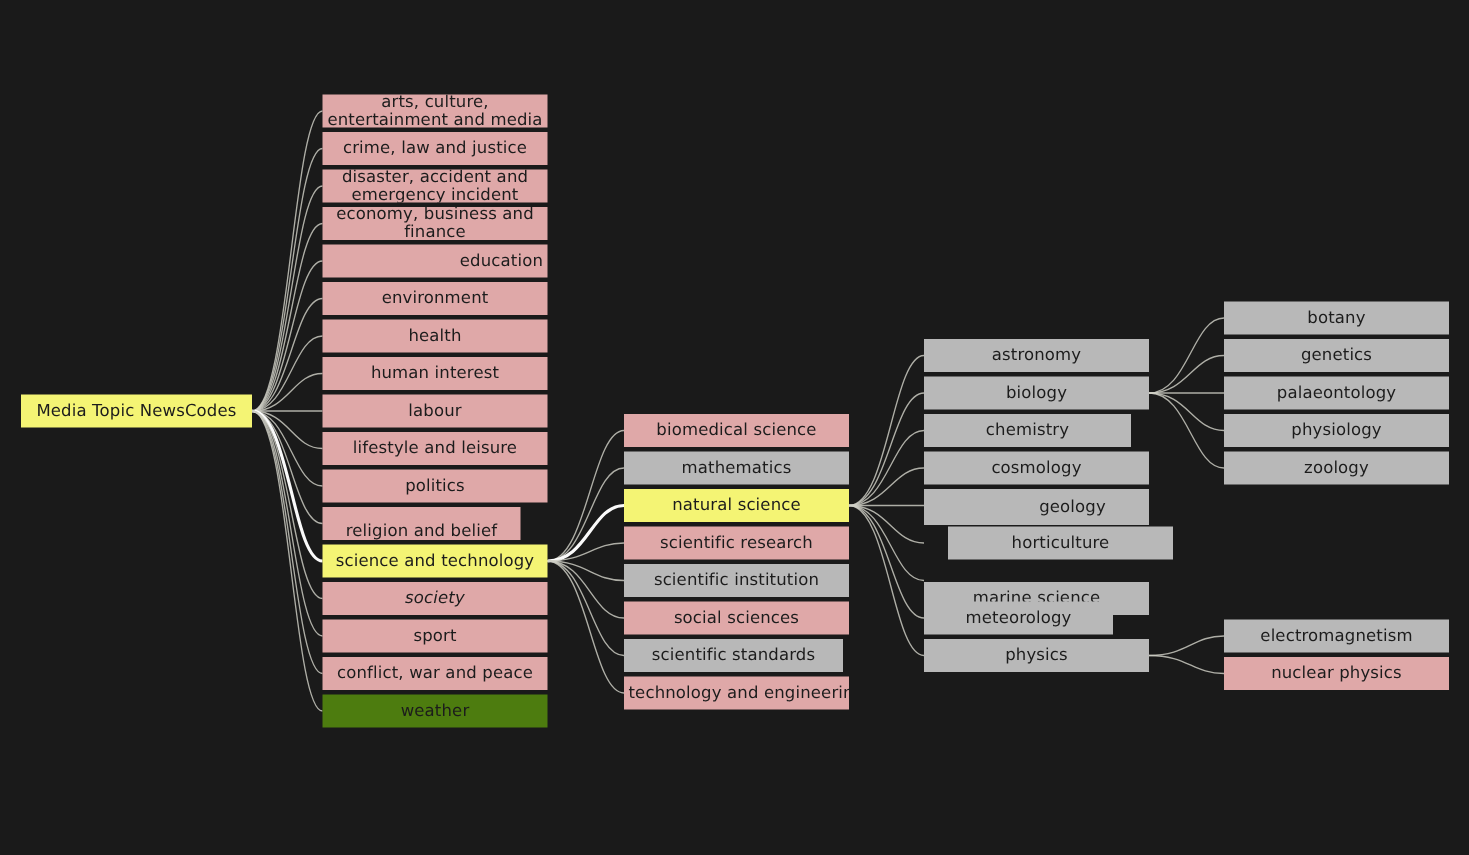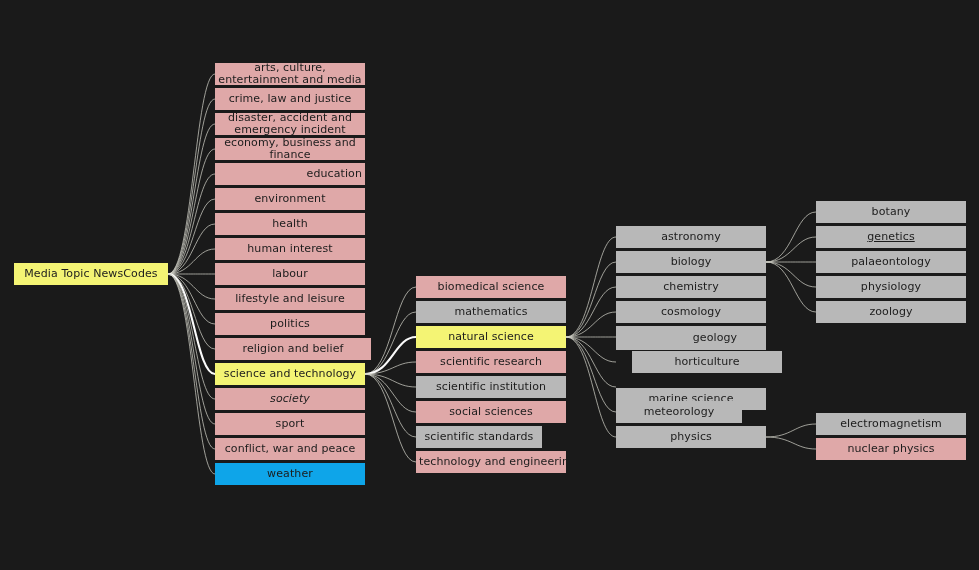--- a/index.html
+++ b/index.html
@@ -124,69 +124,69 @@
       </div>
       <div class="node" style="left: 215px; top: 263px; width: 150px; height: 22px; background: rgb(223, 168, 168);">
         <span class="node-label">labour</span>
       </div>
       <div class="node" style="left: 215px; top: 288px; width: 150px; height: 22px; background: rgb(223, 168, 168);">
         <span class="node-label">lifestyle and leisure</span>
       </div>
       <div class="node" style="left: 215px; top: 313px; width: 150px; height: 22px; background: rgb(223, 168, 168);">
         <span class="node-label">politics</span>
       </div>
-      <div class="node" style="left: 215px; top: 338px; width: 156px; height: 22px; background: rgb(223, 168, 168);">
+      <div class="node" style="left: 215px; top: 338px; width: 132px; height: 22px; background: rgb(223, 168, 168); align-items: flex-end;">
         <span class="node-label">religion and belief</span>
       </div>
       <div class="node" style="left: 215px; top: 363px; width: 150px; height: 22px; background: rgb(244, 244, 116);">
         <span class="node-label">science and technology</span>
       </div>
       <div class="node" style="left: 215px; top: 388px; width: 150px; height: 22px; background: rgb(223, 168, 168); font-style: italic;">
         <span class="node-label">society</span>
       </div>
       <div class="node" style="left: 215px; top: 413px; width: 150px; height: 22px; background: rgb(223, 168, 168);">
         <span class="node-label">sport</span>
       </div>
       <div class="node" style="left: 215px; top: 438px; width: 150px; height: 22px; background: rgb(223, 168, 168);">
         <span class="node-label">conflict, war and peace</span>
       </div>
-      <div class="node" style="left: 215px; top: 463px; width: 150px; height: 22px; background: #0ea5e9;">
+      <div class="node" style="left: 215px; top: 463px; width: 150px; height: 22px; background: #4d7c0f;">
         <span class="node-label">weather</span>
       </div>
       <div class="node" style="left: 416px; top: 276px; width: 150px; height: 22px; background: rgb(223, 168, 168);">
         <span class="node-label">biomedical science</span>
       </div>
       <div class="node" style="left: 416px; top: 301px; width: 150px; height: 22px; background: rgb(184, 184, 184);">
         <span class="node-label">mathematics</span>
       </div>
       <div class="node" style="left: 416px; top: 326px; width: 150px; height: 22px; background: rgb(244, 244, 116);">
         <span class="node-label">natural science</span>
       </div>
       <div class="node" style="left: 416px; top: 351px; width: 150px; height: 22px; background: rgb(223, 168, 168);">
         <span class="node-label">scientific research</span>
       </div>
       <div class="node" style="left: 416px; top: 376px; width: 150px; height: 22px; background: rgb(184, 184, 184);">
         <span class="node-label">scientific institution</span>
       </div>
       <div class="node" style="left: 416px; top: 401px; width: 150px; height: 22px; background: rgb(223, 168, 168);">
         <span class="node-label">social sciences</span>
       </div>
-      <div class="node" style="left: 416px; top: 426px; width: 126px; height: 22px; background: rgb(184, 184, 184);">
+      <div class="node" style="left: 416px; top: 426px; width: 146px; height: 22px; background: rgb(184, 184, 184);">
         <span class="node-label">scientific standards</span>
       </div>
       <div class="node" style="left: 416px; top: 451px; width: 150px; height: 22px; background: rgb(223, 168, 168);">
         <span class="node-label">technology and engineering</span>
       </div>
       <div class="node" style="left: 616px; top: 226px; width: 150px; height: 22px; background: rgb(184, 184, 184);">
         <span class="node-label">astronomy</span>
       </div>
       <div class="node" style="left: 616px; top: 251px; width: 150px; height: 22px; background: rgb(184, 184, 184);">
         <span class="node-label">biology</span>
       </div>
-      <div class="node" style="left: 616px; top: 276px; width: 150px; height: 22px; background: rgb(184, 184, 184);">
+      <div class="node" style="left: 616px; top: 276px; width: 138px; height: 22px; background: rgb(184, 184, 184);">
         <span class="node-label">chemistry</span>
       </div>
       <div class="node" style="left: 616px; top: 301px; width: 150px; height: 22px; background: rgb(184, 184, 184);">
         <span class="node-label">cosmology</span>
       </div>
       <div class="node" style="left: 616px; top: 326px; width: 150px; height: 24px; background: rgb(184, 184, 184); padding-left: 48px;">
         <span class="node-label">geology</span>
       </div>
       <div class="node" style="left: 632px; top: 351px; width: 150px; height: 22px; background: rgb(184, 184, 184);">
         <span class="node-label">horticulture</span>
@@ -196,21 +196,21 @@
       </div>
       <div class="node" style="left: 616px; top: 401px; width: 126px; height: 22px; background: rgb(184, 184, 184);">
         <span class="node-label">meteorology</span>
       </div>
       <div class="node" style="left: 616px; top: 426px; width: 150px; height: 22px; background: rgb(184, 184, 184);">
         <span class="node-label">physics</span>
       </div>
       <div class="node" style="left: 816px; top: 201px; width: 150px; height: 22px; background: rgb(184, 184, 184);">
         <span class="node-label">botany</span>
       </div>
-      <div class="node" style="left: 816px; top: 226px; width: 150px; height: 22px; background: rgb(184, 184, 184); text-decoration: underline;">
+      <div class="node" style="left: 816px; top: 226px; width: 150px; height: 22px; background: rgb(184, 184, 184);">
         <span class="node-label">genetics</span>
       </div>
       <div class="node" style="left: 816px; top: 251px; width: 150px; height: 22px; background: rgb(184, 184, 184);">
         <span class="node-label">palaeontology</span>
       </div>
       <div class="node" style="left: 816px; top: 276px; width: 150px; height: 22px; background: rgb(184, 184, 184);">
         <span class="node-label">physiology</span>
       </div>
       <div class="node" style="left: 816px; top: 301px; width: 150px; height: 22px; background: rgb(184, 184, 184);">
         <span class="node-label">zoology</span>

